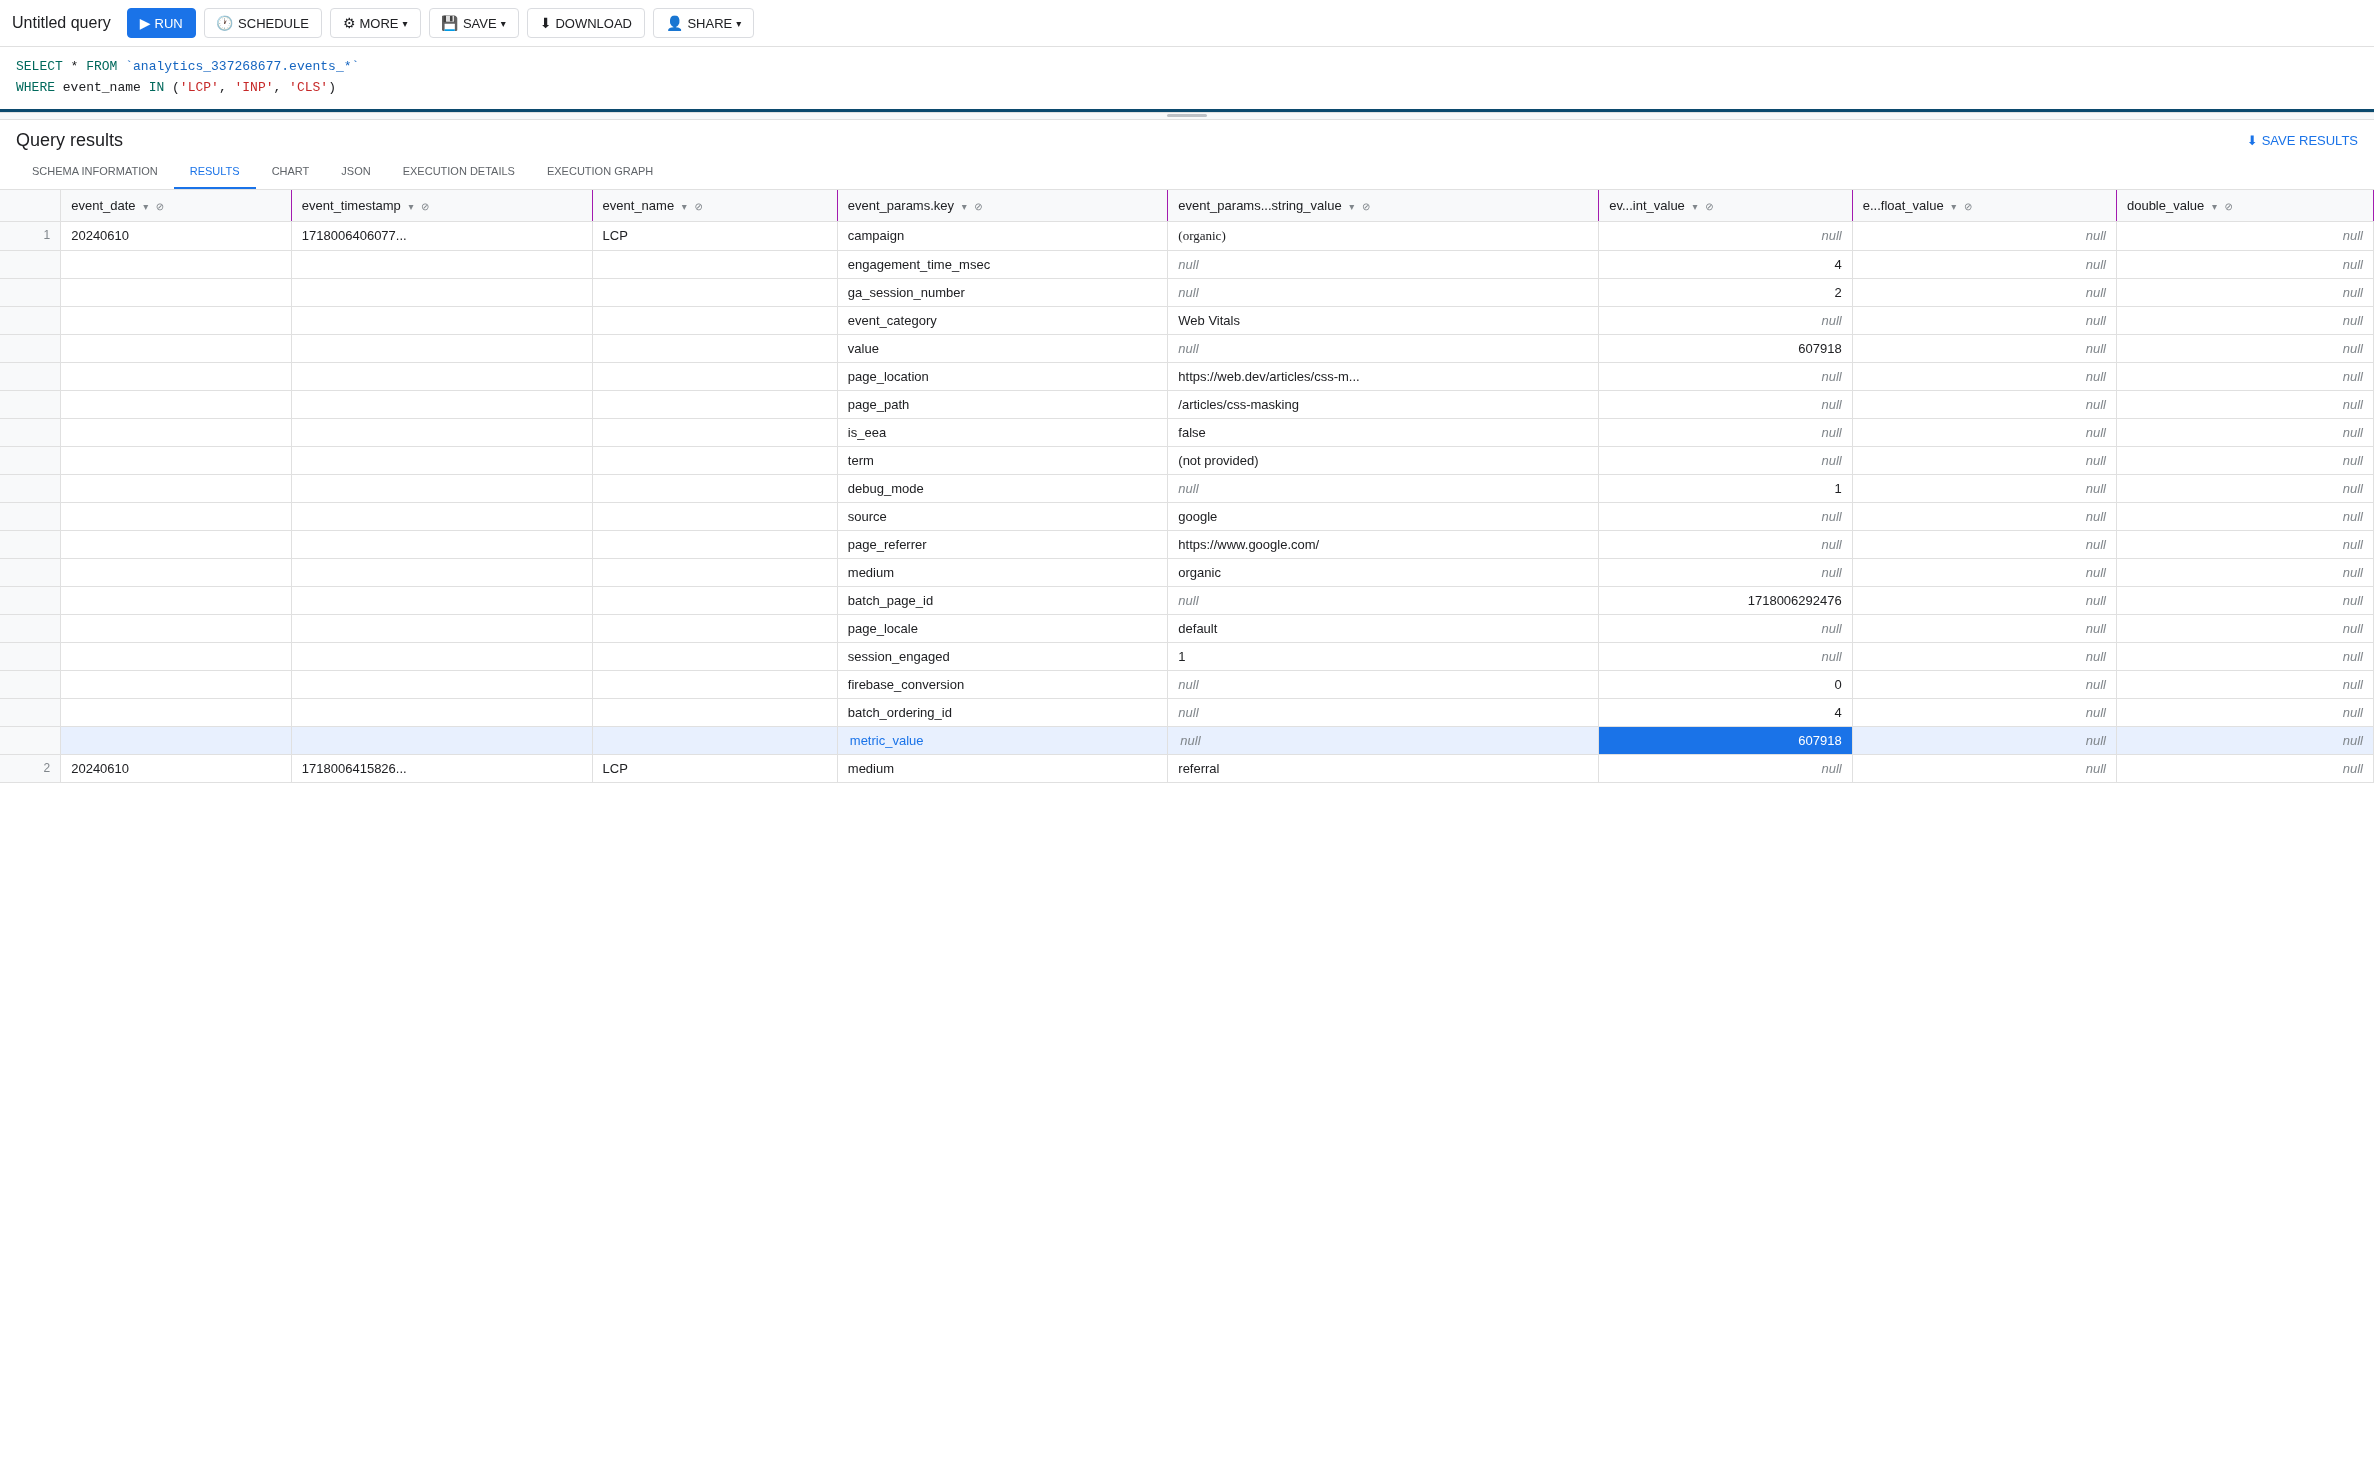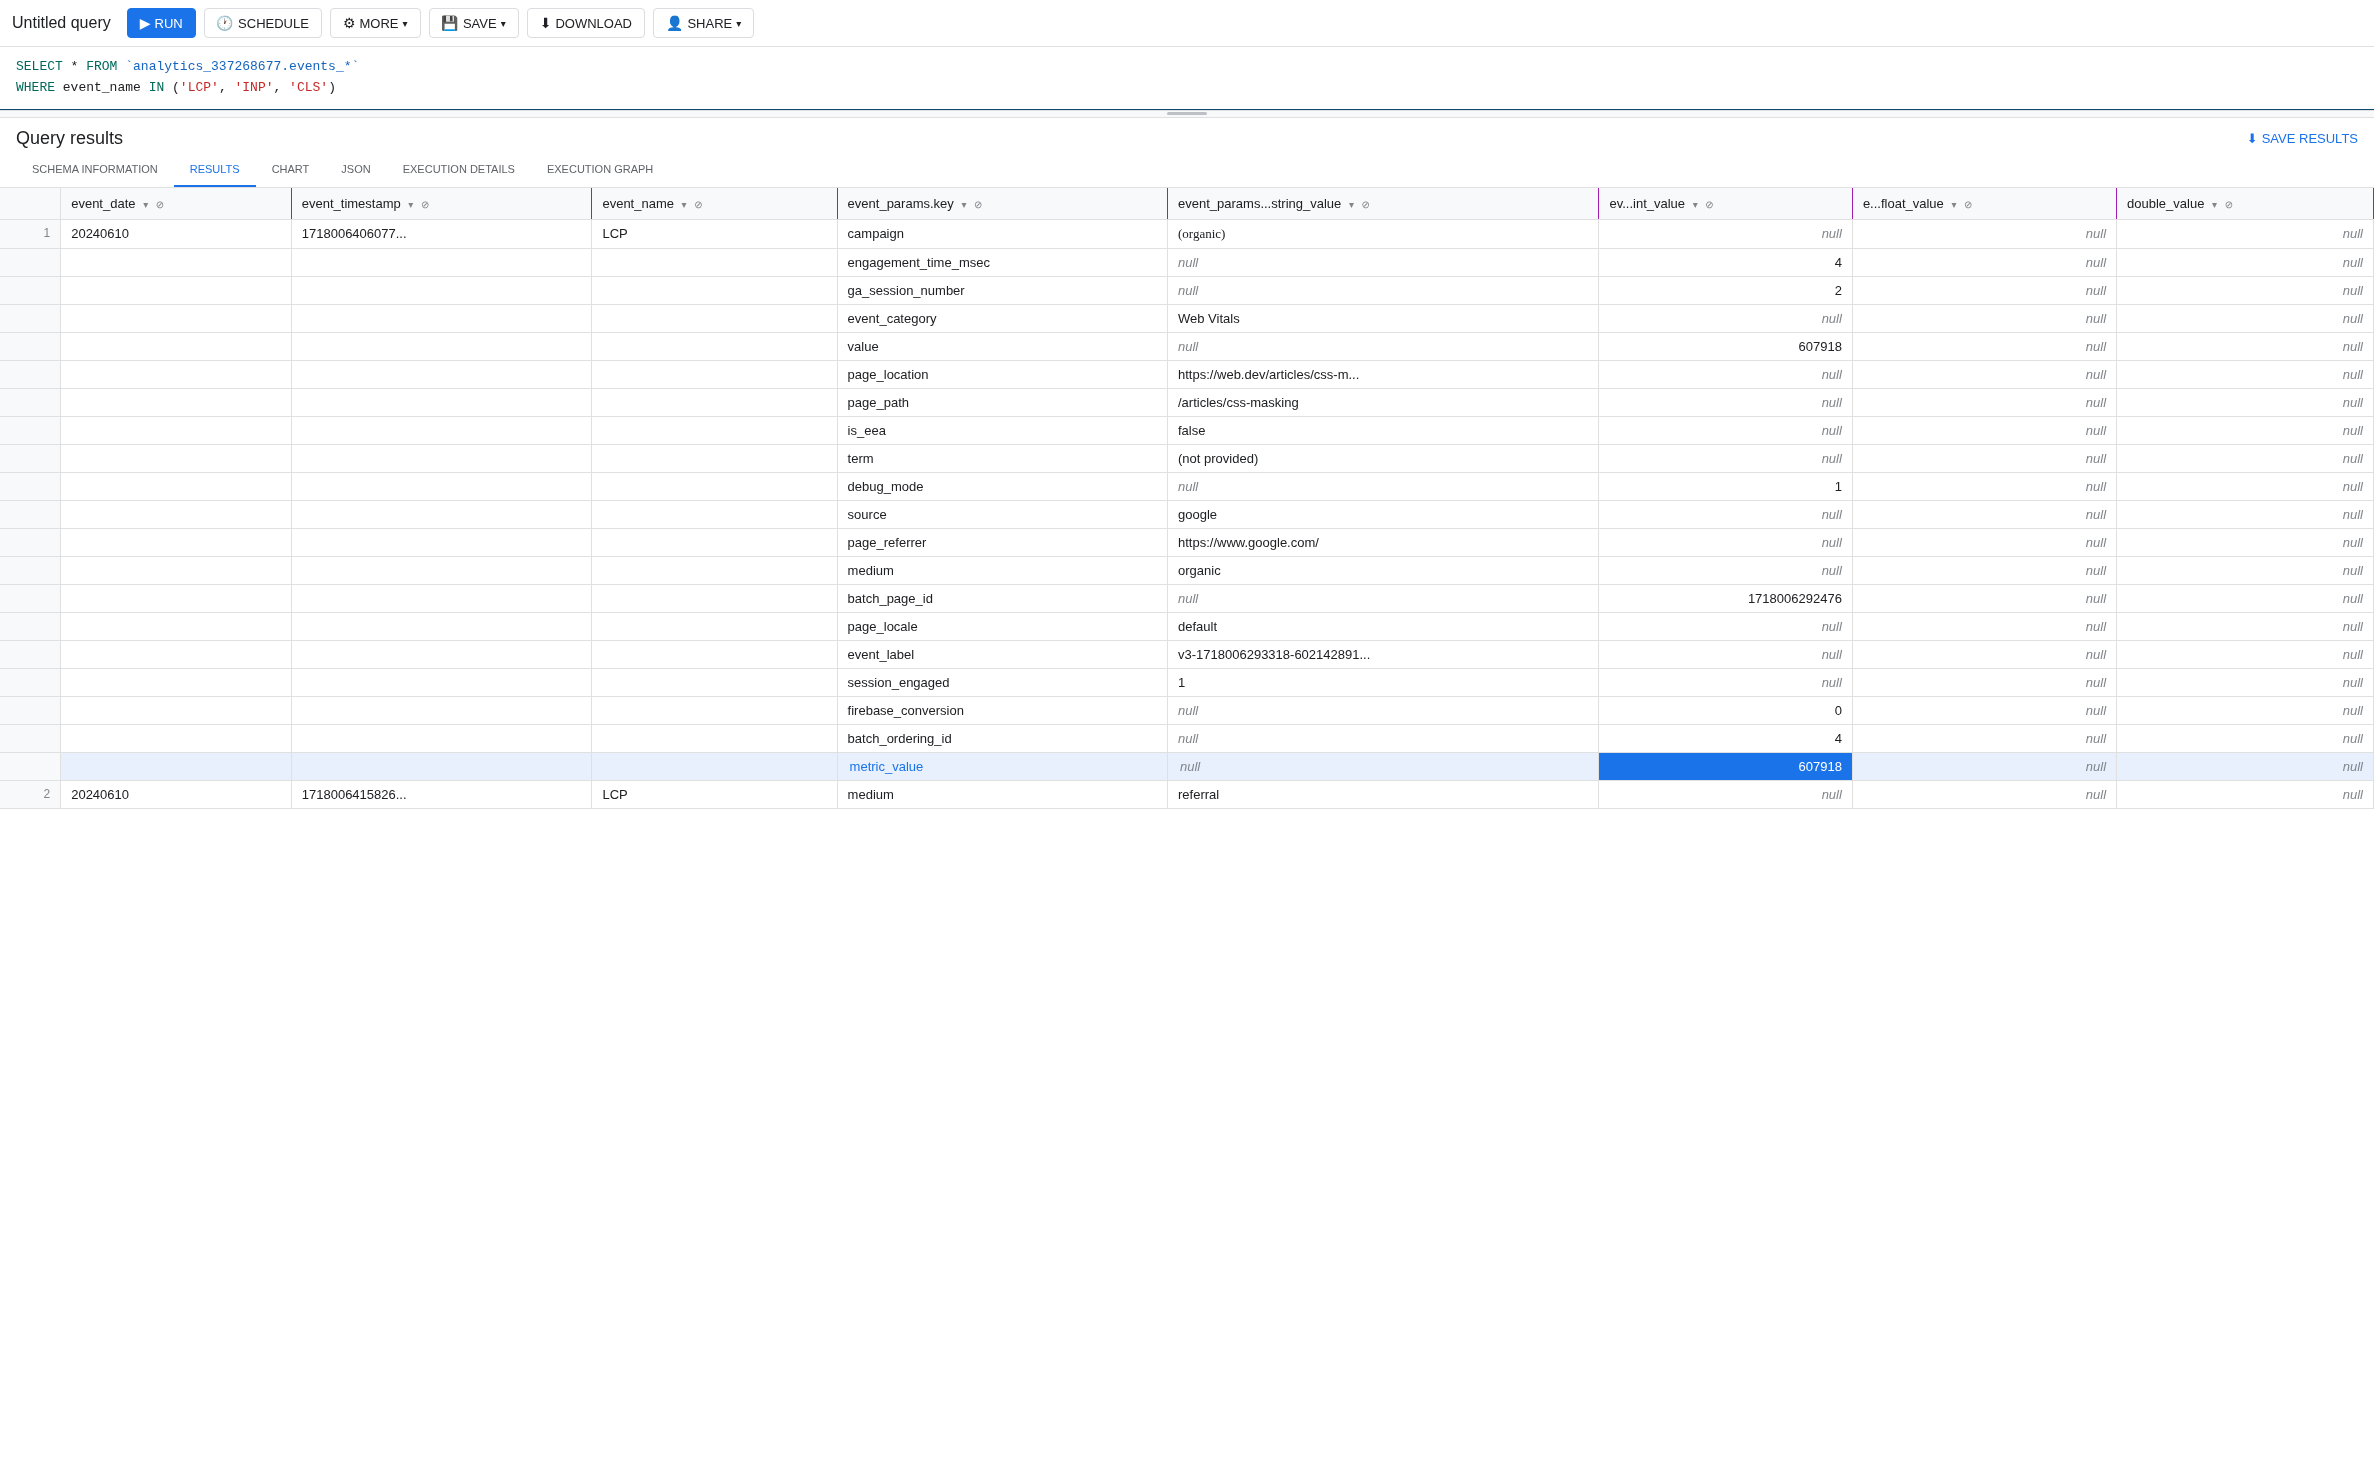--- a/index.html
+++ b/index.html
@@ -38,21 +38,21 @@
       border-color: #1a73e8;
       font-weight: 500;
     }
     .toolbar-btn .icon { font-size: 14px; }
     .toolbar-btn .chevron { font-size: 10px; }
 
     
     .sql-editor {
       background: #fff;
       padding: 10px 16px;
-      border-bottom: 1px solid #0c4a6e;
+      border-bottom: 3px solid #0c4a6e;
       font-family: 'Courier New', monospace;
       font-size: 13px;
       line-height: 1.6;
     }
     .sql-keyword { color: #00695c; font-weight: 500; }
     .sql-table { color: #1565c0; }
     .sql-string { color: #c62828; }
 
     
     .resize-handle {
@@ -478,31 +478,20 @@
             <td style="white-space: pre-line;">default</td>
             <td class="num-val null-val">null</td>
             <td class="num-val null-val">null</td>
             <td class="num-val null-val">null</td>
           </tr>
           <tr>
             <td class="row-num"></td>
             <td></td>
             <td></td>
             <td></td>
-            <td>event_label</td>
-            <td style="white-space: pre-line;">v3-1718006293318-602142891...</td>
-            <td class="num-val null-val">null</td>
-            <td class="num-val null-val">null</td>
-            <td class="num-val null-val">null</td>
-          </tr>
-          <tr>
-            <td class="row-num"></td>
-            <td></td>
-            <td></td>
-            <td></td>
             <td>session_engaged</td>
             <td style="white-space: pre-line;">1</td>
             <td class="num-val null-val">null</td>
             <td class="num-val null-val">null</td>
             <td class="num-val null-val">null</td>
           </tr>
           <tr>
             <td class="row-num"></td>
             <td></td>
             <td></td>

